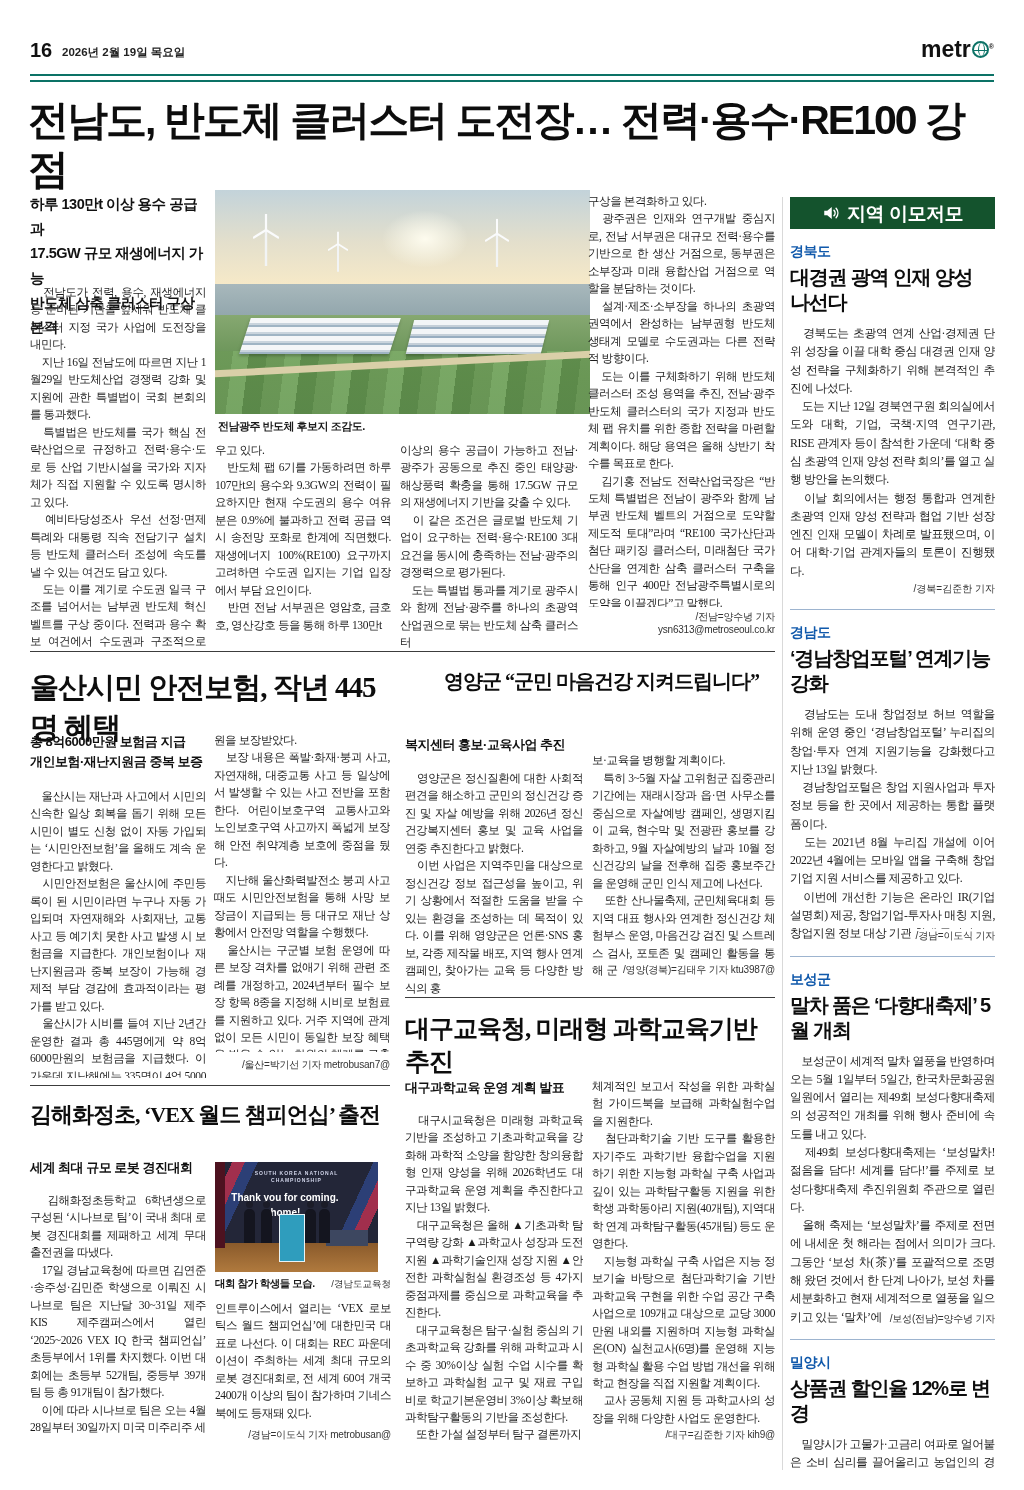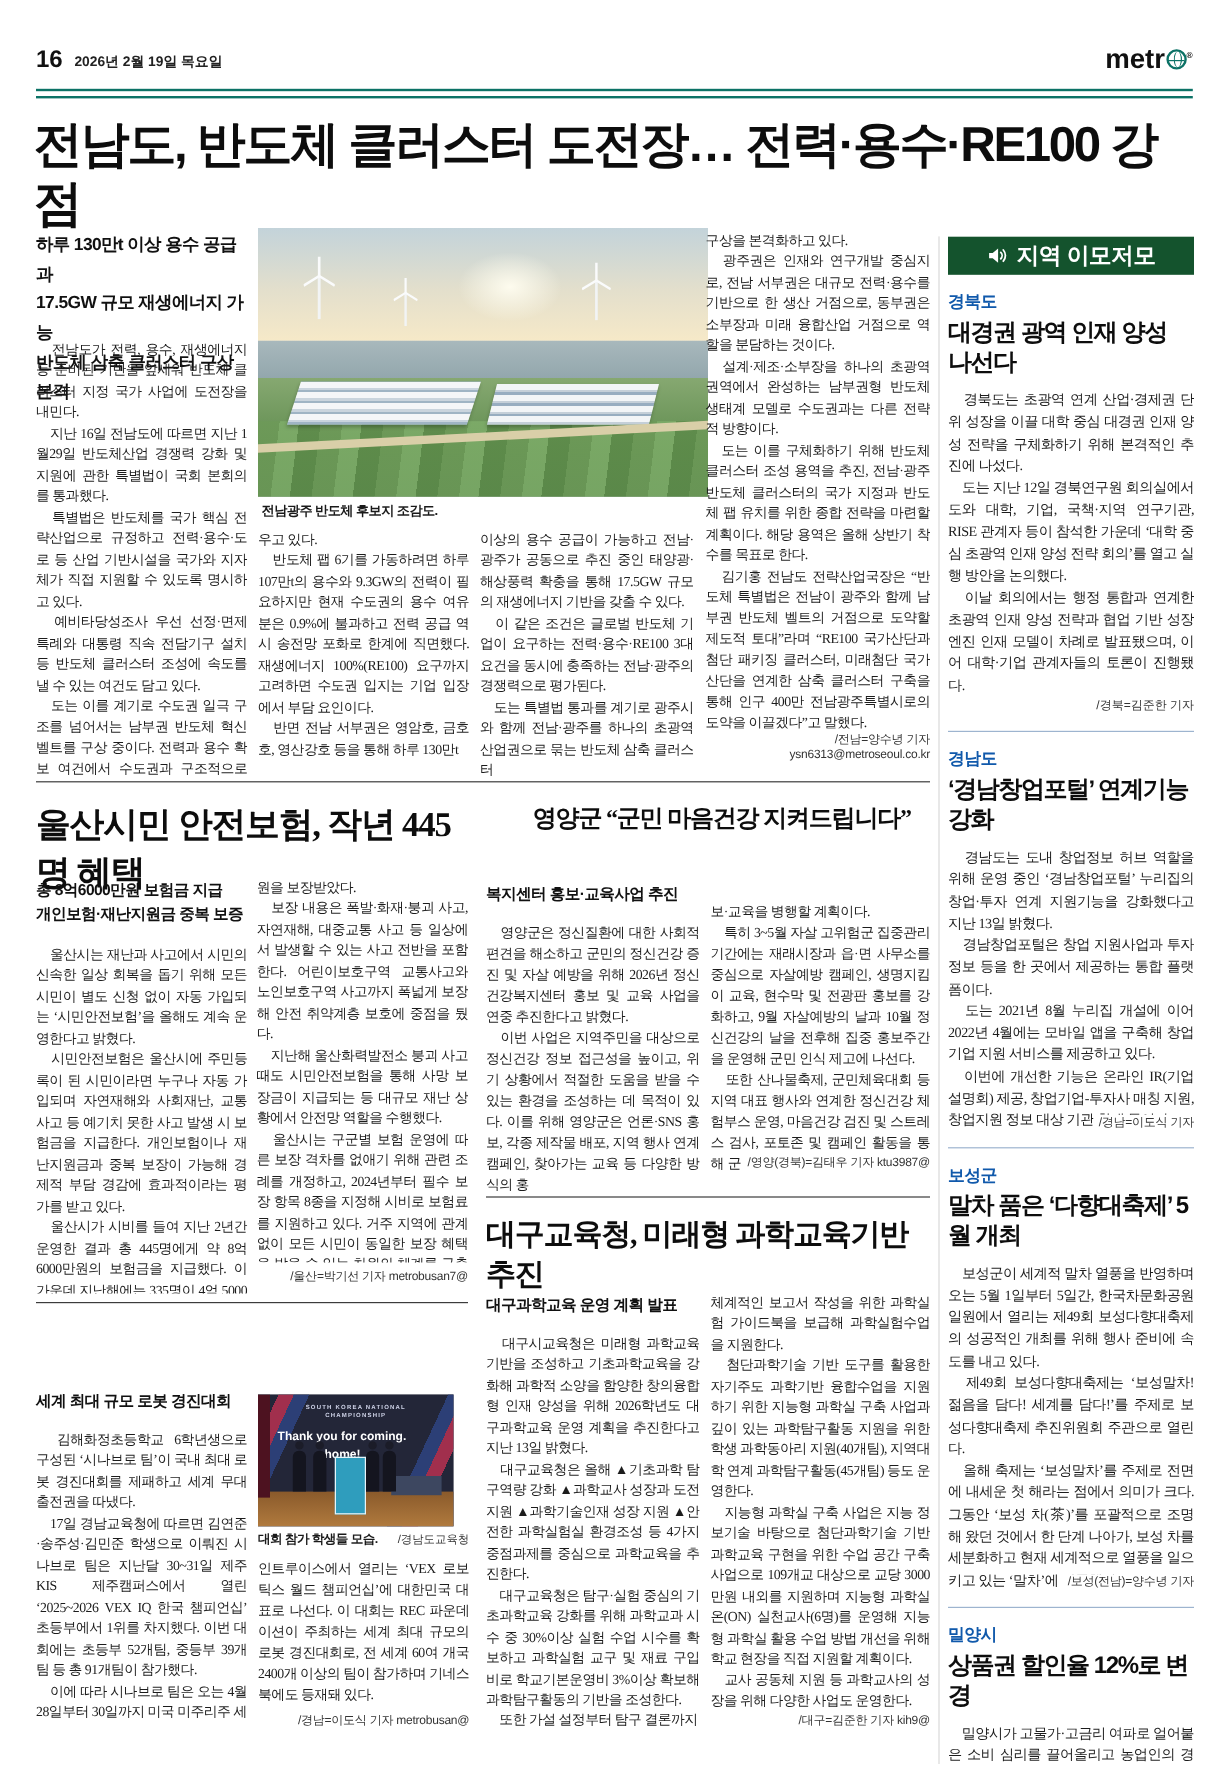--- a/index.html
+++ b/index.html
@@ -180,20 +180,21 @@
 　대구교육청은 탐구·실험 중심의 기초과학교육 강화를 위해 과학교과 시수 중 30%이상 실험 수업 시수를 확보하고 과학실험 교구 및 재료 구입비로 학교기본운영비 3%이상 확보해 과학탐구활동의 기반을 조성한다.
 　또한 가설 설정부터 탐구 결론까지</div>
   <div class="abs body" style="left:592px;top:1078px;width:183px;height:346px;">체계적인 보고서 작성을 위한 과학실험 가이드북을 보급해 과학실험수업을 지원한다.
 　첨단과학기술 기반 도구를 활용한 자기주도 과학기반 융합수업을 지원하기 위한 지능형 과학실 구축 사업과 깊이 있는 과학탐구활동 지원을 위한 학생 과학동아리 지원(40개팀), 지역대학 연계 과학탐구활동(45개팀) 등도 운영한다.
 　지능형 과학실 구축 사업은 지능 정보기술 바탕으로 첨단과학기술 기반 과학교육 구현을 위한 수업 공간 구축 사업으로 109개교 대상으로 교당 3000만원 내외를 지원하며 지능형 과학실 온(ON) 실천교사(6명)를 운영해 지능형 과학실 활용 수업 방법 개선을 위해 학교 현장을 직접 지원할 계획이다.
 　교사 공동체 지원 등 과학교사의 성장을 위해 다양한 사업도 운영한다.</div>
   <div class="abs byline" style="left:592px;top:1428px;width:183px;">/대구=김준한 기자 kih9@</div>
 
   <div class="abs rule" style="left:30px;top:1085px;width:360px;"></div>
 
+  <div class="abs headline-serif" style="left:30px;top:1100px;width:362px;font-size:22px;">김해화정초, ‘VEX 월드 챔피언십’ 출전</div>
   <div class="abs sub-sm" style="left:30px;top:1158px;width:176px;">세계 최대 규모 로봇 경진대회</div>
   <div class="abs body" style="left:30px;top:1192px;width:176px;height:284px;">　김해화정초등학교 6학년생으로 구성된 ‘시나브로 팀’이 국내 최대 로봇 경진대회를 제패하고 세계 무대 출전권을 따냈다.
 　17일 경남교육청에 따르면 김연준·송주성·김민준 학생으로 이뤄진 시나브로 팀은 지난달 30~31일 제주 KIS 제주캠퍼스에서 열린 ‘2025~2026 VEX IQ 한국 챔피언십’ 초등부에서 1위를 차지했다. 이번 대회에는 초등부 52개팀, 중등부 39개팀 등 총 91개팀이 참가했다.
 　이에 따라 시나브로 팀은 오는 4월 28일부터 30일까지 미국 미주리주 세</div>
 
   <div class="abs gphoto">
     <div class="gp-stripe"></div>
     <div class="gp-top"><span>SOUTH KOREA NATIONAL</span><br><span>CHAMPIONSHIP</span></div>
     <div class="gp-msg">Thank you for coming.</div>
     <div class="gp-msg2">home!</div>

